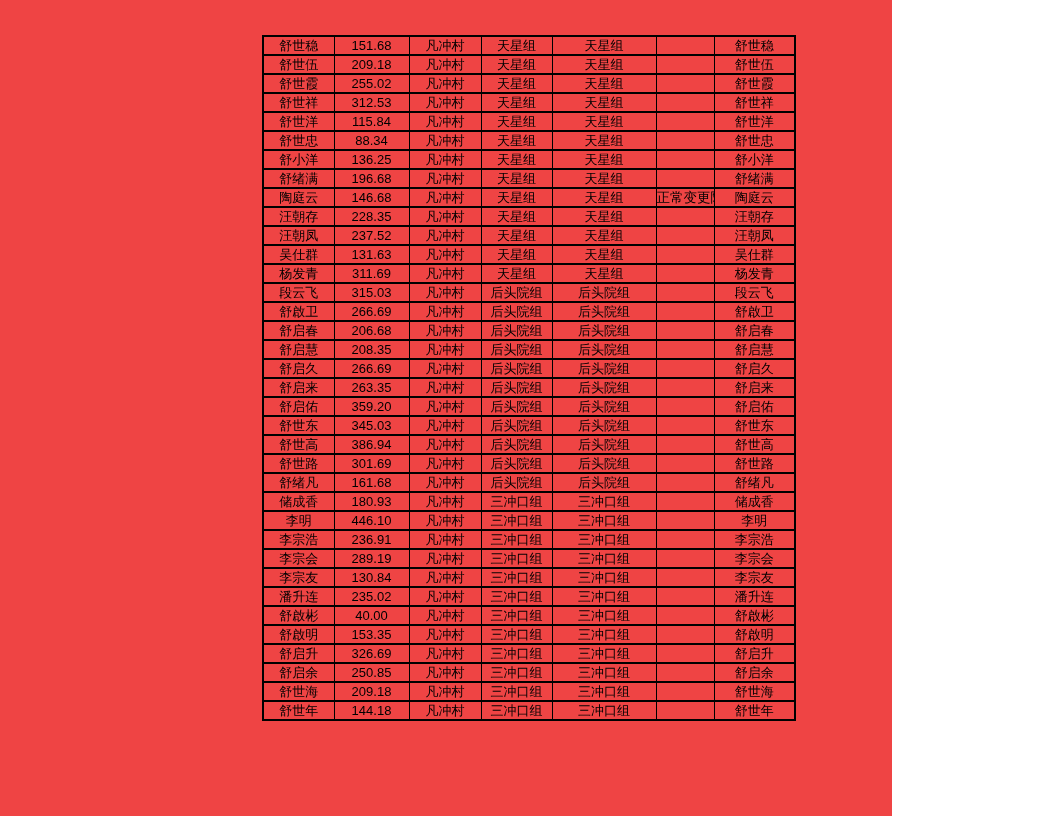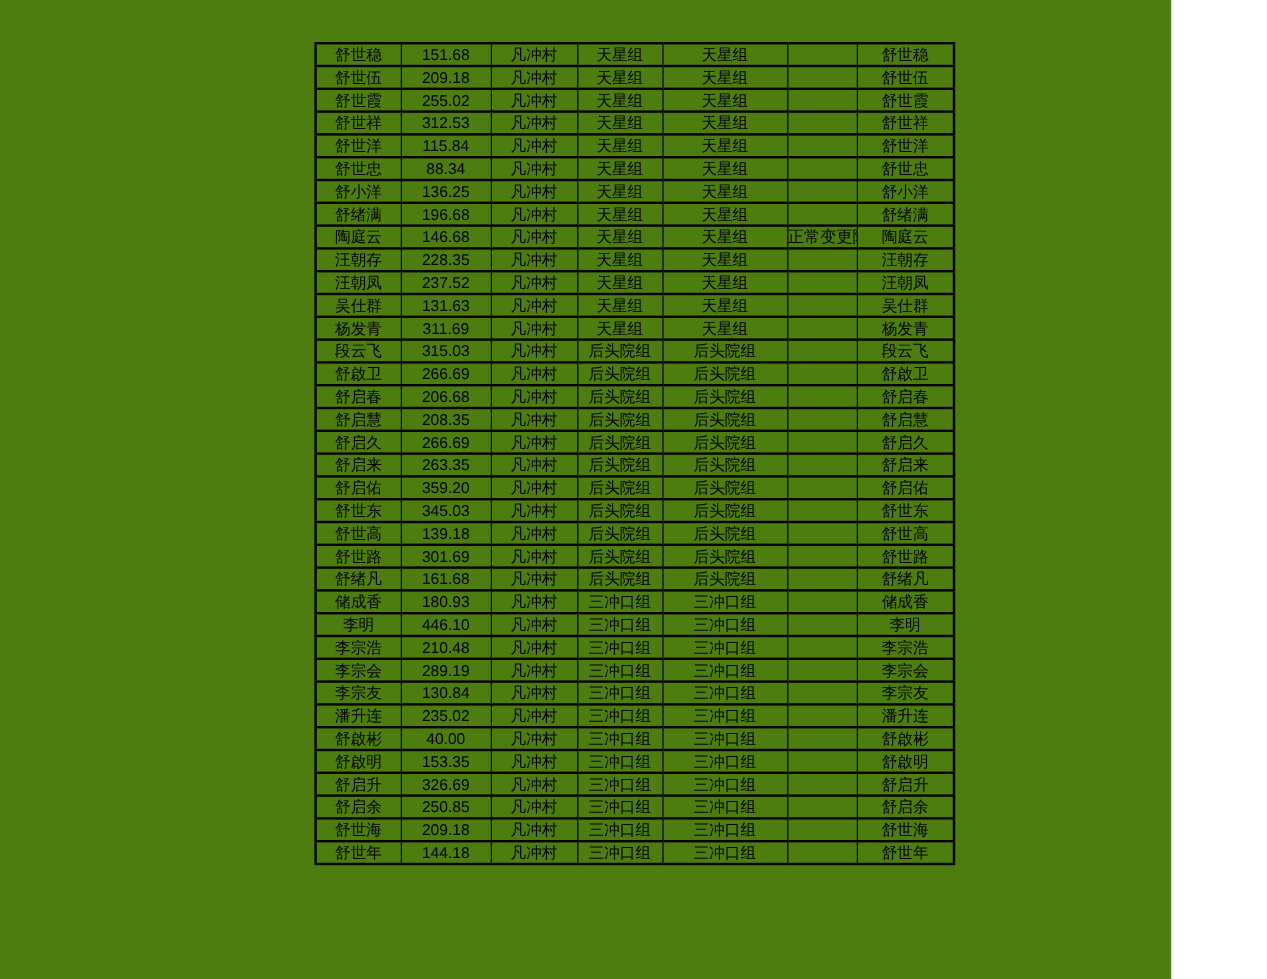--- a/index.html
+++ b/index.html
@@ -5,23 +5,23 @@
   html, body {
     margin: 0;
     padding: 0;
     width: 1056px;
     height: 816px;
     overflow: hidden;
     background: #ffffff;
   }
   .page {
     position: relative;
-    width: 976px;
+    width: 892px;
     height: 816px;
-    background: #4d7c0f;
+    background: #ef4444;
     font-family: "Liberation Sans", "DejaVu Sans", sans-serif;
   }
   table.data-table {
     position: absolute;
     left: 262px;
     top: 35px;
     width: 532px;
     border-collapse: collapse;
     table-layout: fixed;
     border: 2px solid #000000;
@@ -245,21 +245,21 @@
           <td>舒世东</td>
           <td>345.03</td>
           <td>凡冲村</td>
           <td>后头院组</td>
           <td>后头院组</td>
           <td class="remark-cell"></td>
           <td>舒世东</td>
         </tr>
         <tr>
           <td>舒世高</td>
-          <td>139.18</td>
+          <td>386.94</td>
           <td>凡冲村</td>
           <td>后头院组</td>
           <td>后头院组</td>
           <td class="remark-cell"></td>
           <td>舒世高</td>
         </tr>
         <tr>
           <td>舒世路</td>
           <td>301.69</td>
           <td>凡冲村</td>
@@ -290,21 +290,21 @@
           <td>李明</td>
           <td>446.10</td>
           <td>凡冲村</td>
           <td>三冲口组</td>
           <td>三冲口组</td>
           <td class="remark-cell"></td>
           <td>李明</td>
         </tr>
         <tr>
           <td>李宗浩</td>
-          <td>210.48</td>
+          <td>236.91</td>
           <td>凡冲村</td>
           <td>三冲口组</td>
           <td>三冲口组</td>
           <td class="remark-cell"></td>
           <td>李宗浩</td>
         </tr>
         <tr>
           <td>李宗会</td>
           <td>289.19</td>
           <td>凡冲村</td>

